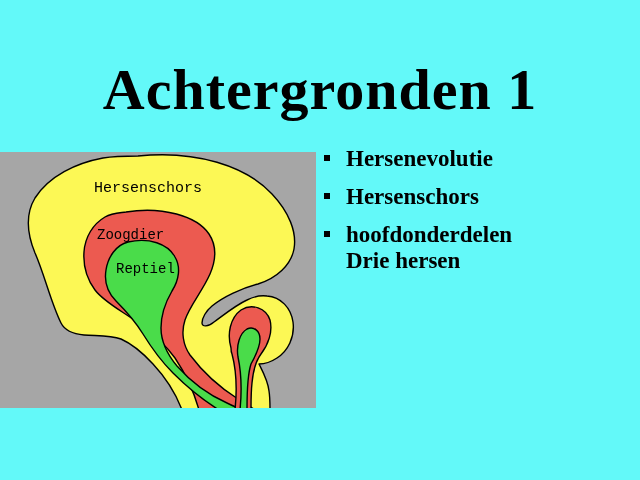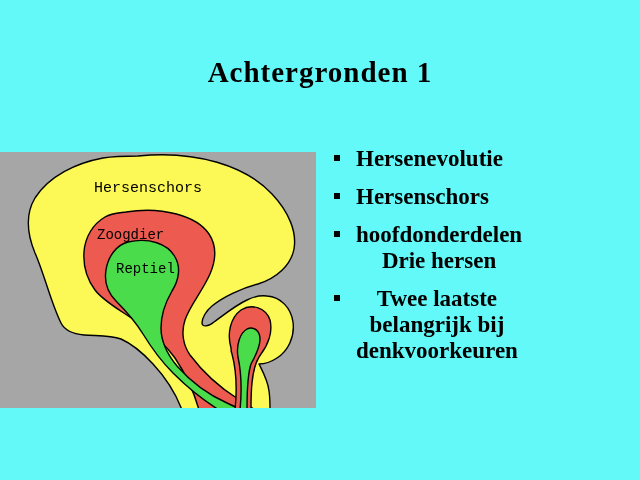--- a/index.html
+++ b/index.html
@@ -6,29 +6,29 @@
   body {
     width: 640px; height: 480px; overflow: hidden;
     font-family: "Liberation Serif", serif;
   }
   .slide {
     position: relative; width: 640px; height: 480px;
   }
   .title {
     position: absolute; left: 0; top: 56px; width: 640px;
     text-align: center;
-    font-size: 29px; font-weight: bold; letter-spacing: 1px;
+    font-size: 58px; font-weight: bold; letter-spacing: 1px;
     font-family: "Liberation Serif", serif;
   }
   .diagram {
     position: absolute; left: 0; top: 152px; width: 316px; height: 327px;
   }
   .diagram svg { display: block; }
   .bullets {
-    position: absolute; left: 330px; top: 146px; width: 300px; text-align: center;
+    position: absolute; left: 320px; top: 146px; width: 300px;
   }
   .bullet {
     display: flex; align-items: flex-start;
     margin-bottom: 12px;
   }
   .marker {
     flex: 0 0 auto;
     width: 6px; height: 6px; background: #000;
     margin: 9px 16px 0 4px;
   }
@@ -148,23 +148,15 @@
     </div>
 
     <div class="bullet">
       <span class="marker"></span>
       <div class="lines">
         <span>hoofdonderdelen</span>
         <span>Drie hersen</span>
       </div>
     </div>
 
-    <div class="bullet">
-      <span class="marker"></span>
-      <div class="lines">
-        <span>Twee laatste</span>
-        <span>belangrijk bij</span>
-        <span>denkvoorkeuren</span>
-      </div>
-    </div>
 
   </div>
 </div>
 
 </body></html>

